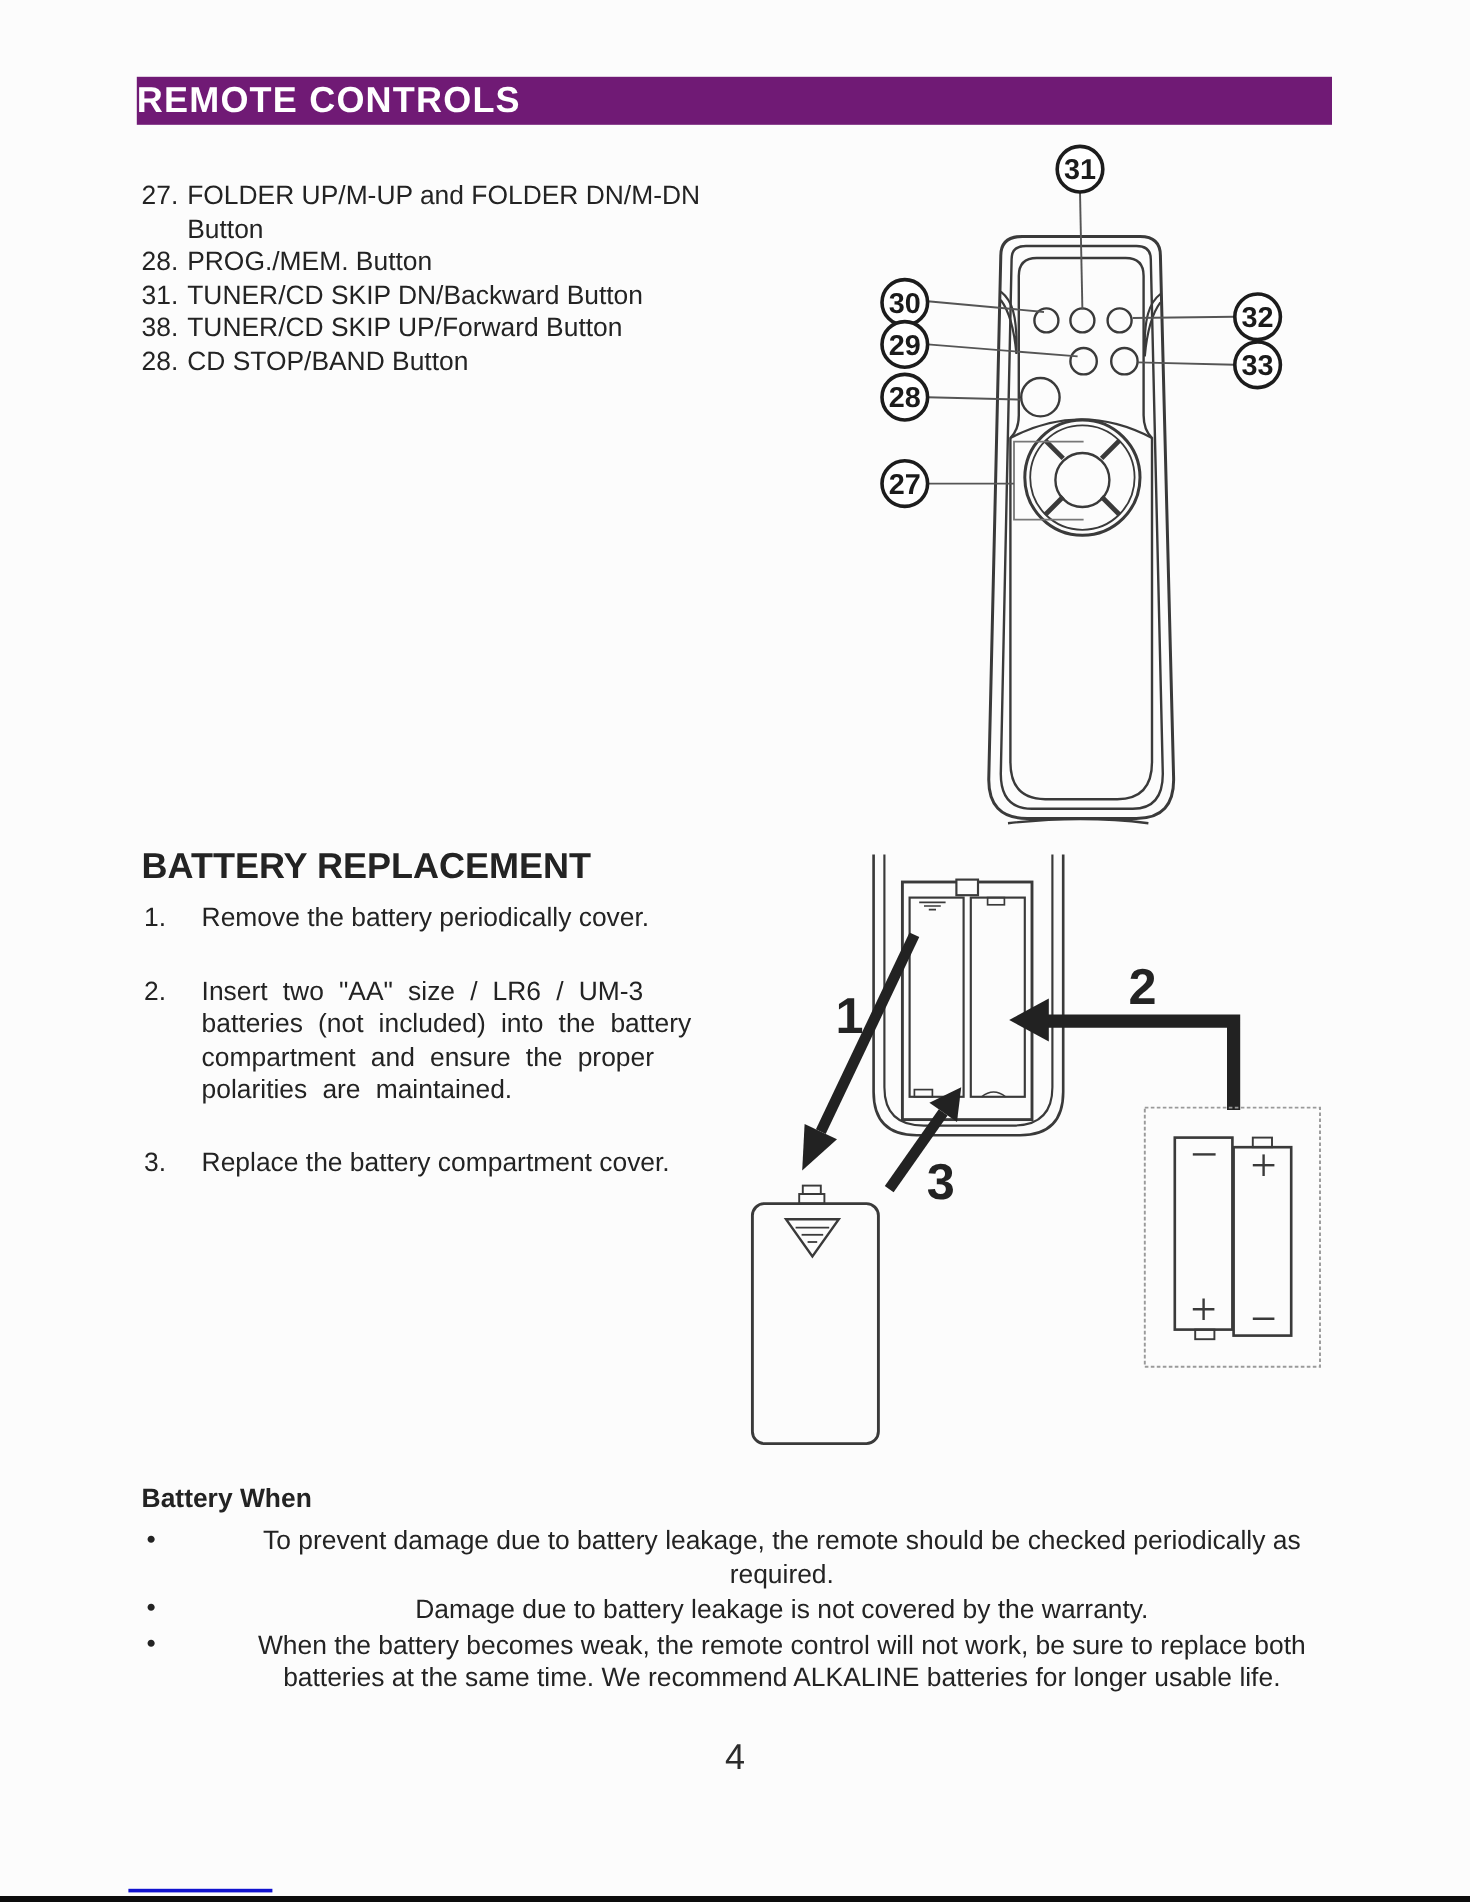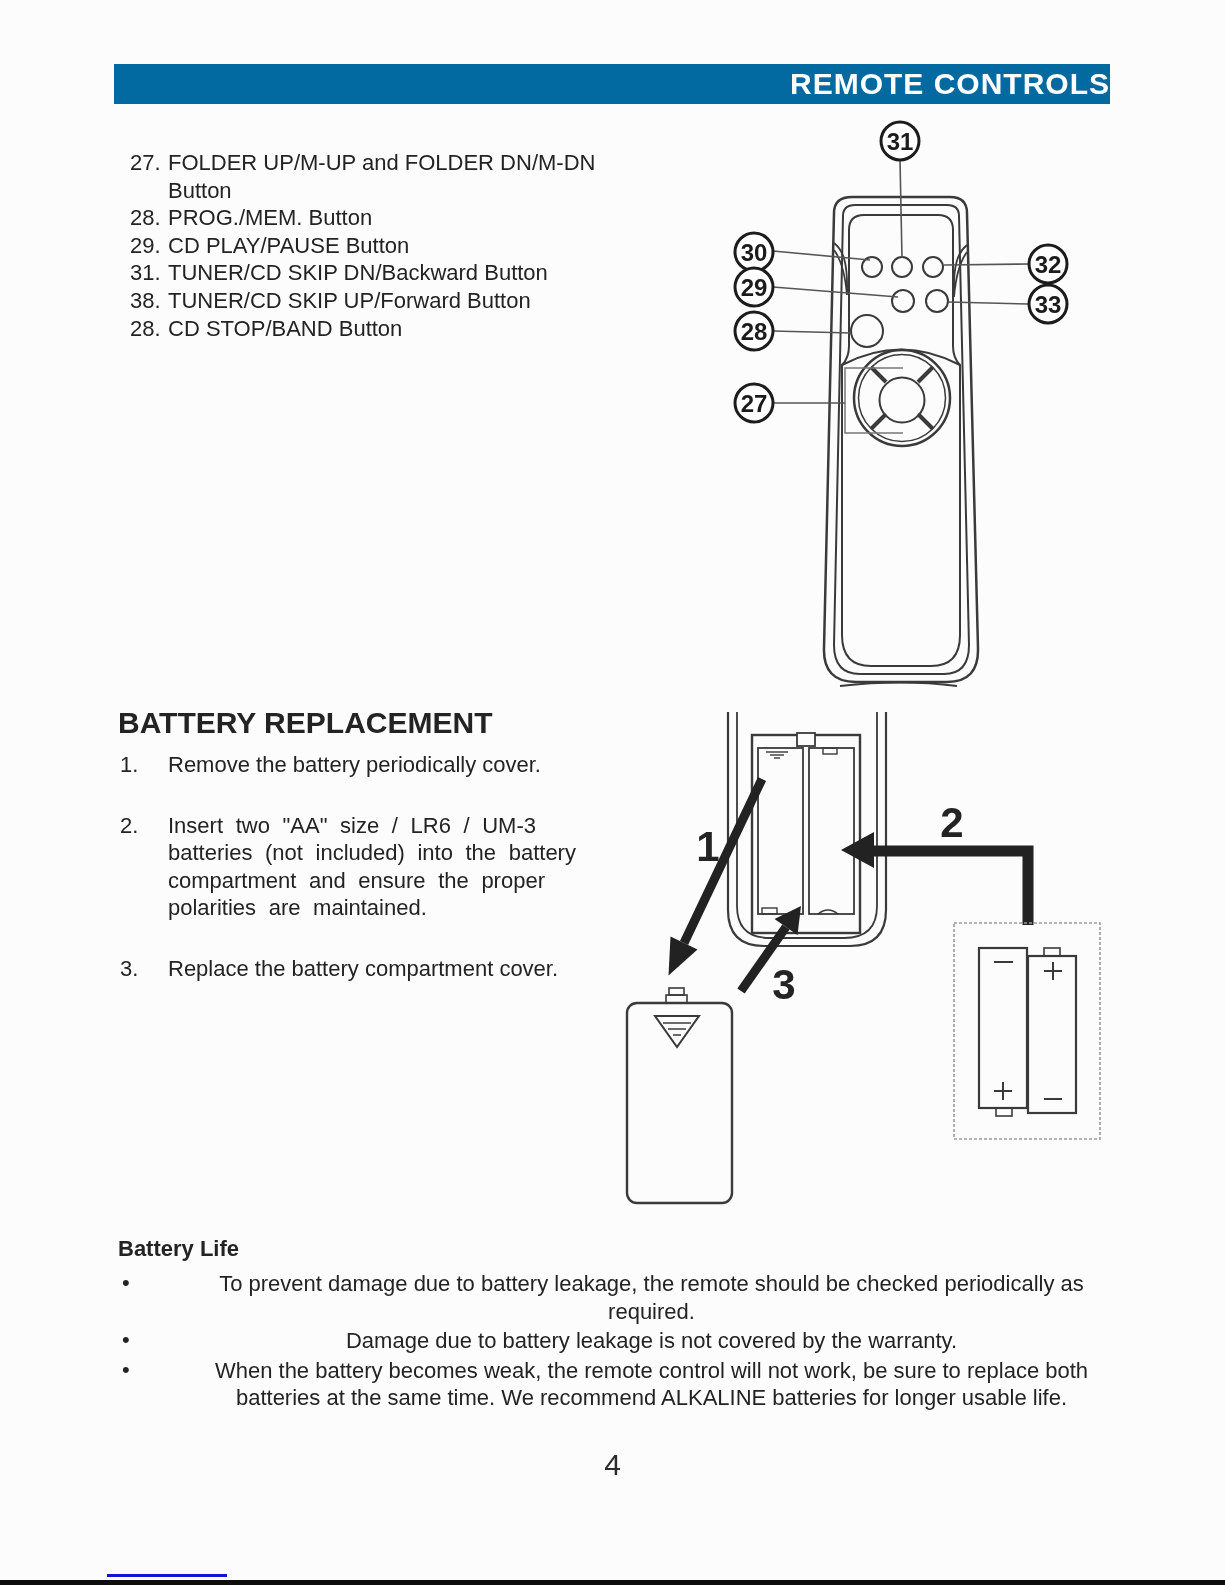--- a/index.html
+++ b/index.html
@@ -3,28 +3,28 @@
 <meta charset="utf-8">
 <style>
   html,body{margin:0;padding:0;background:#e8e8e8;}
   .page{
     position:relative;width:1225px;height:1585px;background:#fcfcfc;
     font-family:"Liberation Sans", sans-serif;color:#232323;overflow:hidden;
     margin:0 auto;
   }
   .header-bar{
     position:absolute;left:114px;top:64px;width:996px;height:40px;
-    background:#0369a1;display:flex;align-items:center;justify-content:flex-end;
+    background:#701a75;display:flex;align-items:center;justify-content:flex-start;
   }
   .header-bar span{
     color:#ffffff;font-size:30px;font-weight:bold;letter-spacing:1px;
   }
   .controls-list{
     position:absolute;left:118px;top:149px;width:520px;
-    font-size:22px;line-height:27.6px;margin-left:12px;
+    font-size:22px;line-height:27.6px;
   }
   .c-item{padding-left:38px;}
   .c-item .num{display:inline-block;width:38px;margin-left:-38px;}
   .c-item .lbl{white-space:pre-line;}
   .section-title{
     position:absolute;left:118px;font-weight:bold;
   }
   .t-batt{top:706px;font-size:30px;}
   .t-life{top:1236px;font-size:22px;}
   .steps{
@@ -69,23 +69,20 @@
     <span>REMOTE CONTROLS</span>
   </div>
 
   <div class="controls-list">
     <div class="c-item">
       <span class="num">27.</span><span class="lbl">FOLDER UP/M-UP and FOLDER DN/M-DN
 Button</span>
     </div>
     <div class="c-item">
       <span class="num">28.</span><span class="lbl">PROG./MEM. Button</span>
-    </div>
-    <div class="c-item">
-      <span class="num">29.</span><span class="lbl">CD PLAY/PAUSE Button</span>
     </div>
     <div class="c-item">
       <span class="num">31.</span><span class="lbl">TUNER/CD SKIP DN/Backward Button</span>
     </div>
     <div class="c-item">
       <span class="num">38.</span><span class="lbl">TUNER/CD SKIP UP/Forward Button</span>
     </div>
     <div class="c-item">
       <span class="num">28.</span><span class="lbl">CD STOP/BAND Button</span>
     </div>
@@ -231,21 +228,21 @@
         <rect x="1044" y="948" width="16" height="8" stroke-width="1.6"></rect>
         <g stroke-width="2">
           <line x1="1053" y1="962" x2="1053" y2="980"></line>
           <line x1="1044" y1="971" x2="1062" y2="971"></line>
         </g>
         <line x1="1044" y1="1099" x2="1062" y2="1099" stroke-width="2"></line>
       </g>
     </g>
   </svg>
 
-  <div class="section-title t-life">Battery Life</div>
+  <div class="section-title t-life">Battery When</div>
 
   <div class="bullets">
     <div class="bullet">
       <span class="dot">•</span>
       <span class="txt">To prevent damage due to battery leakage, the remote should be checked periodically as
 required.</span>
     </div>
     <div class="bullet">
       <span class="dot">•</span>
       <span class="txt">Damage due to battery leakage is not covered by the warranty.</span>

